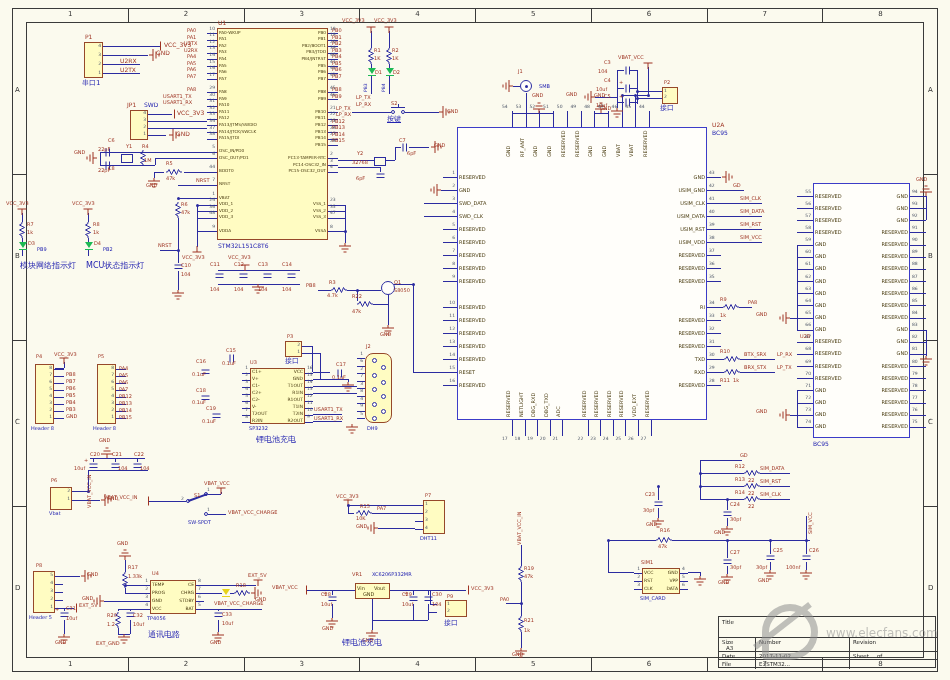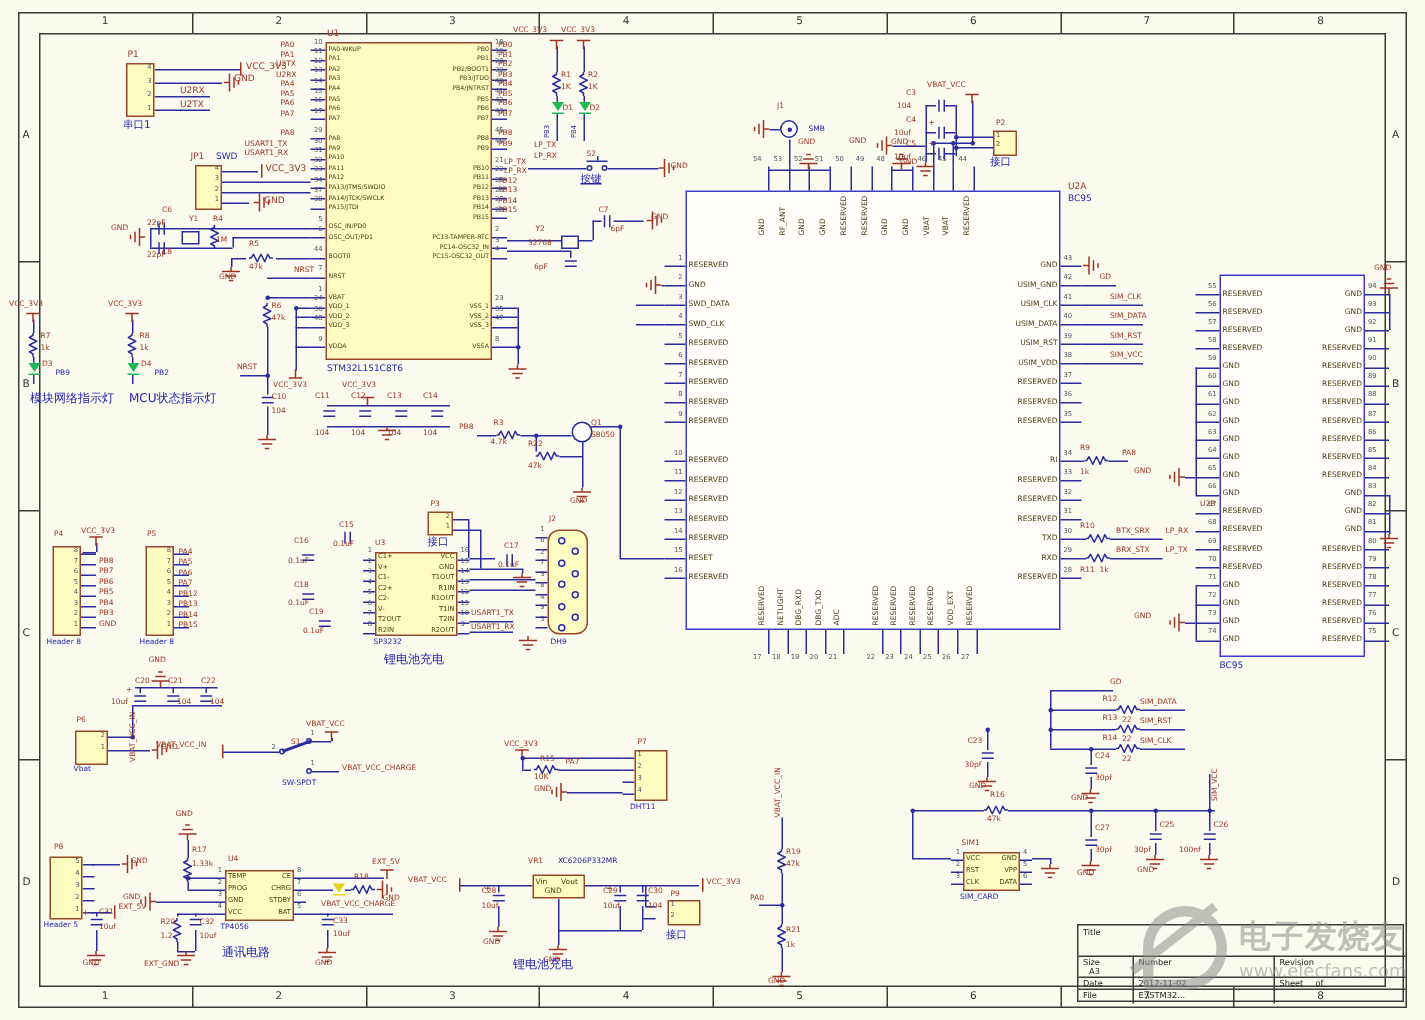--- a/index.html
+++ b/index.html
@@ -1776,17 +1776,16 @@
     <div class="tbt" style="left:158px;top:36px">of</div>
     <div class="tbt" style="left:3px;top:44px">File</div>
     <div class="tbt" style="left:40px;top:44px">E:\STM32...</div>
   </div>
 
   <div class="wm">
     <div class="wm-logo">
       <div class="wm-slash"></div>
     </div>
     <div class="wm-txt">
-      <div class="wm-cn">电子发烧友</div>
       <div class="wm-url">www.elecfans.com</div>
     </div>
   </div>
 </div>
 
 </body></html>

